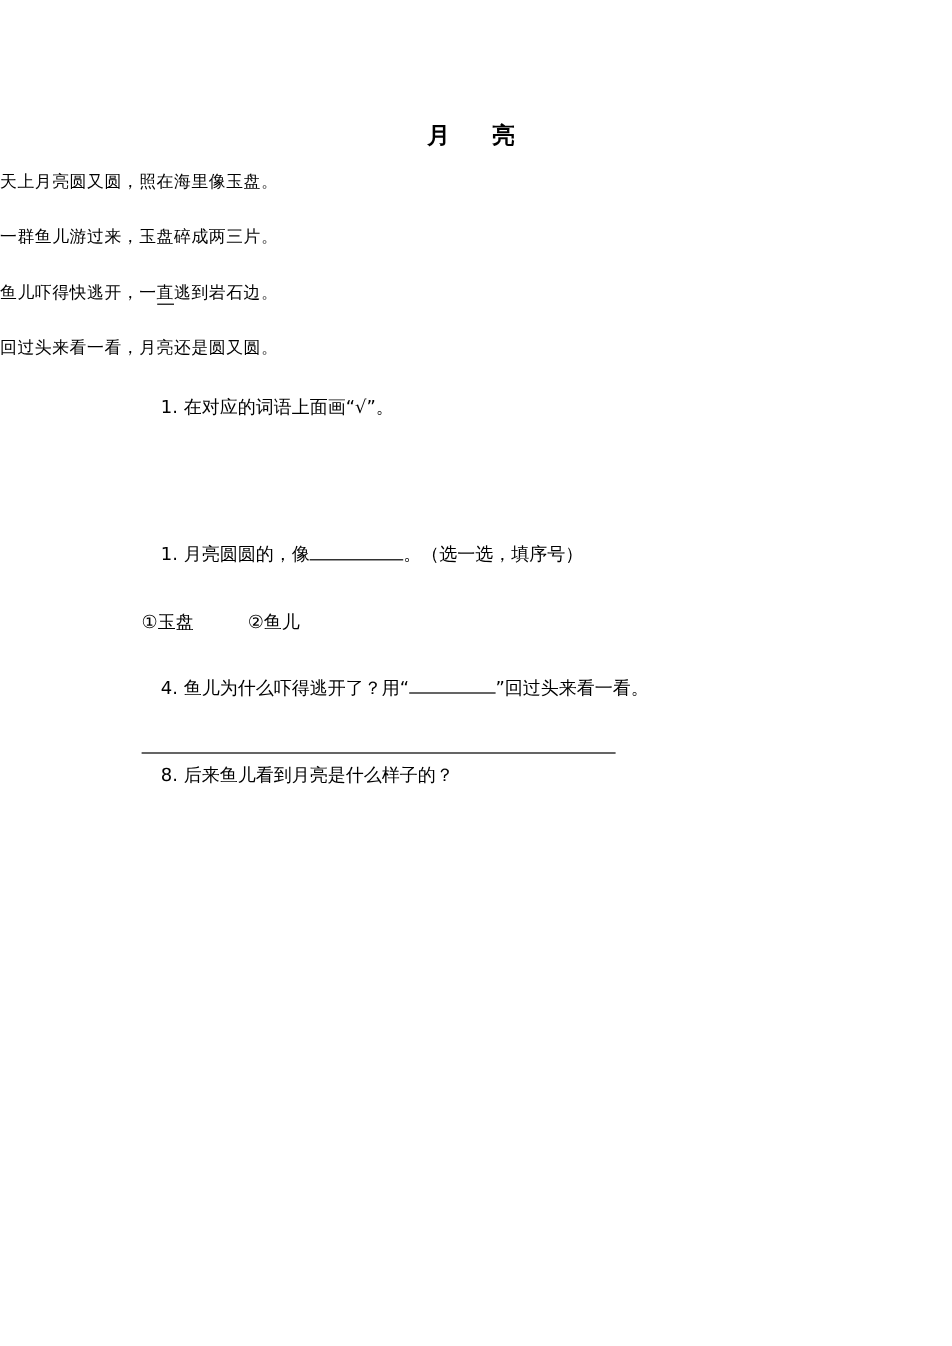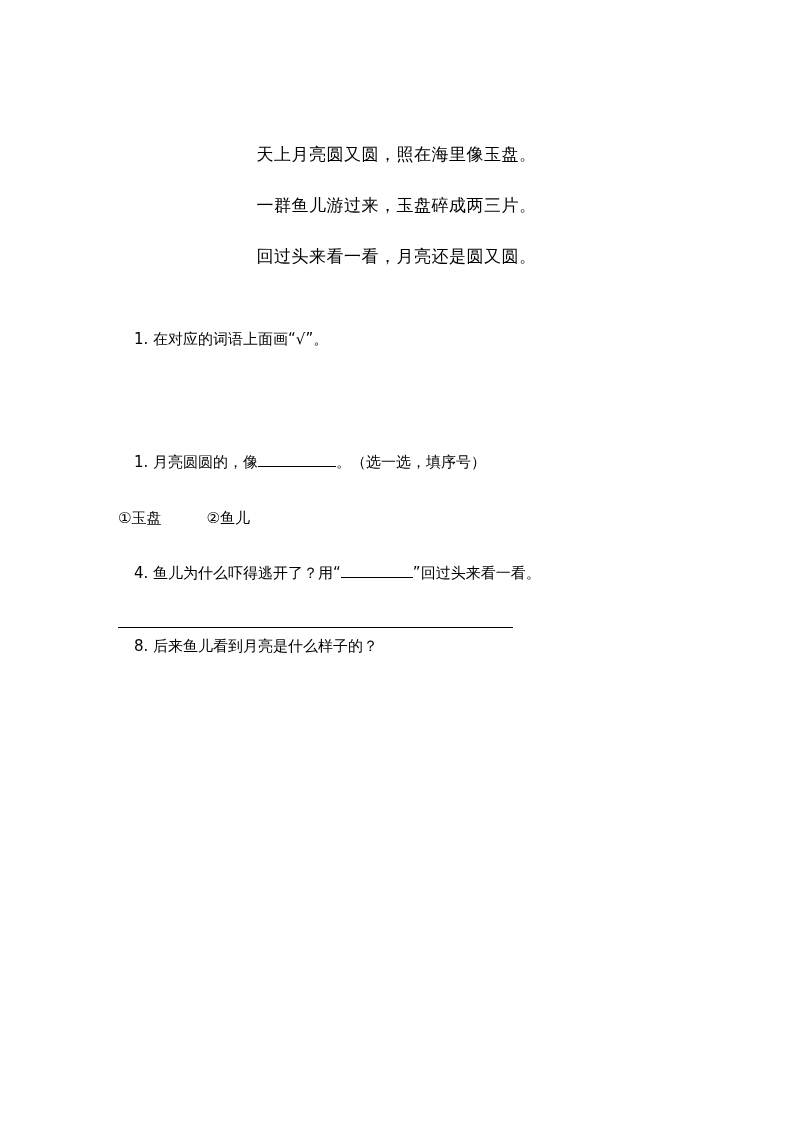--- a/index.html
+++ b/index.html
@@ -37,23 +37,23 @@
     width: 793px;
   }
   .poem {
     position: absolute;
     top: 143px;
     left: 0;
     width: 793px;
   }
   .poem-line {
     font-family: "DejaVu Serif", "Liberation Serif", serif;
-    font-size: 17px;
+    font-size: 14px;
     letter-spacing: 0.5px;
-    text-align: center;
+    text-align: left;
     margin: 0 0 28px 0;
     white-space: pre;
   }
   .poem-line .u {
     border-bottom: 1px solid #000;
     padding-bottom: 1px;
   }
   .body-block {
     position: absolute;
     left: 118px;
@@ -91,24 +91,26 @@
     width: 395px;
     border-bottom: 1px solid #000;
     height: 0;
   }
 </style>
 </head>
 <body>
 
 <div class="page">
 
+  <h1 class="title">月　亮</h1>
 
   <div class="poem">
     <p class="poem-line"><span>天上月亮圆又圆，照在海里像玉盘。</span></p>
     <p class="poem-line"><span>一群鱼儿游过来，玉盘碎成两三片。</span></p>
+    <p class="poem-line"><span>鱼儿吓得快逃开，一</span><span class="u">直</span><span>逃到岩石边。</span></p>
     <p class="poem-line"><span>回过头来看一看，月亮还是圆又圆。</span></p>
   </div>
 
   <div class="body-block">
 
     <p class="q q-1">1. 在对应的词语上面画“√”。</p>
 
     <div class="gap-after-q1"></div>
 
 

